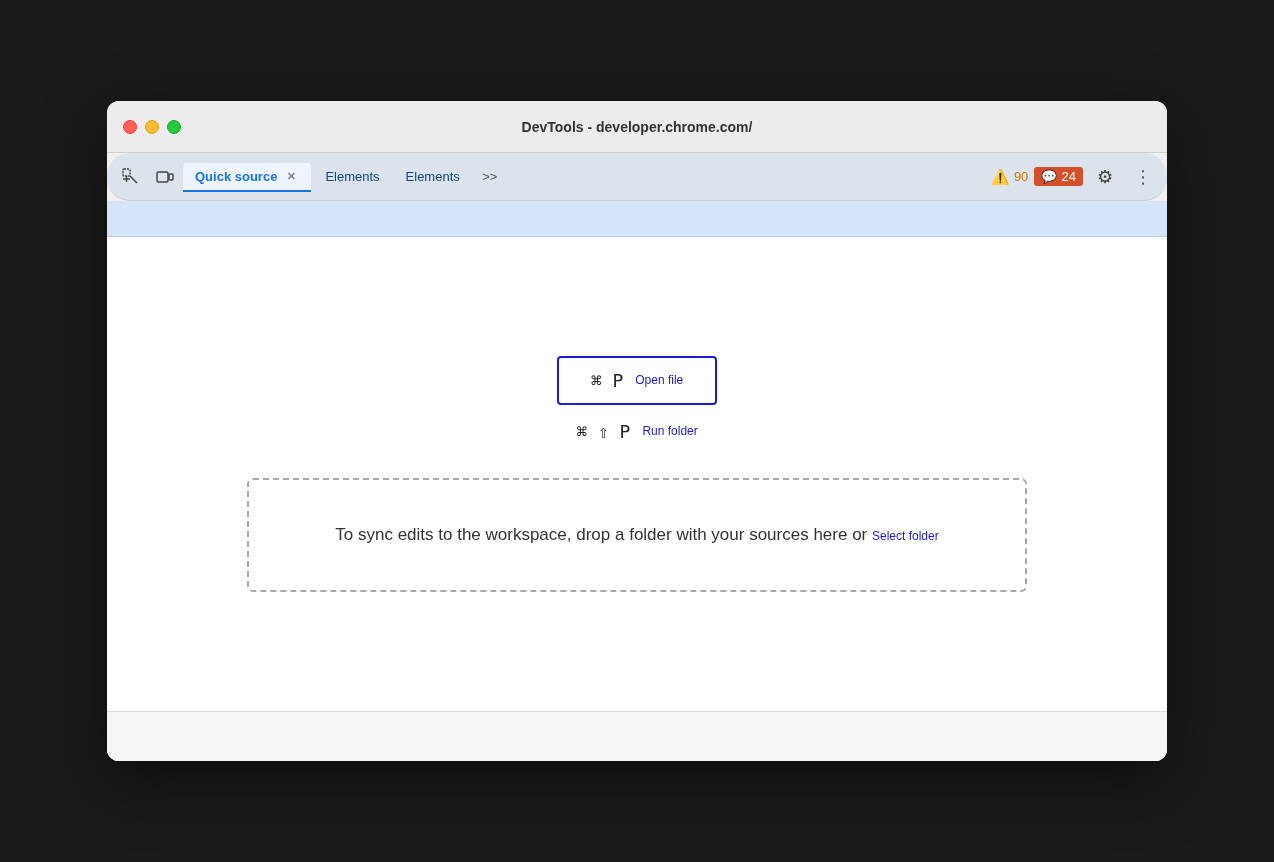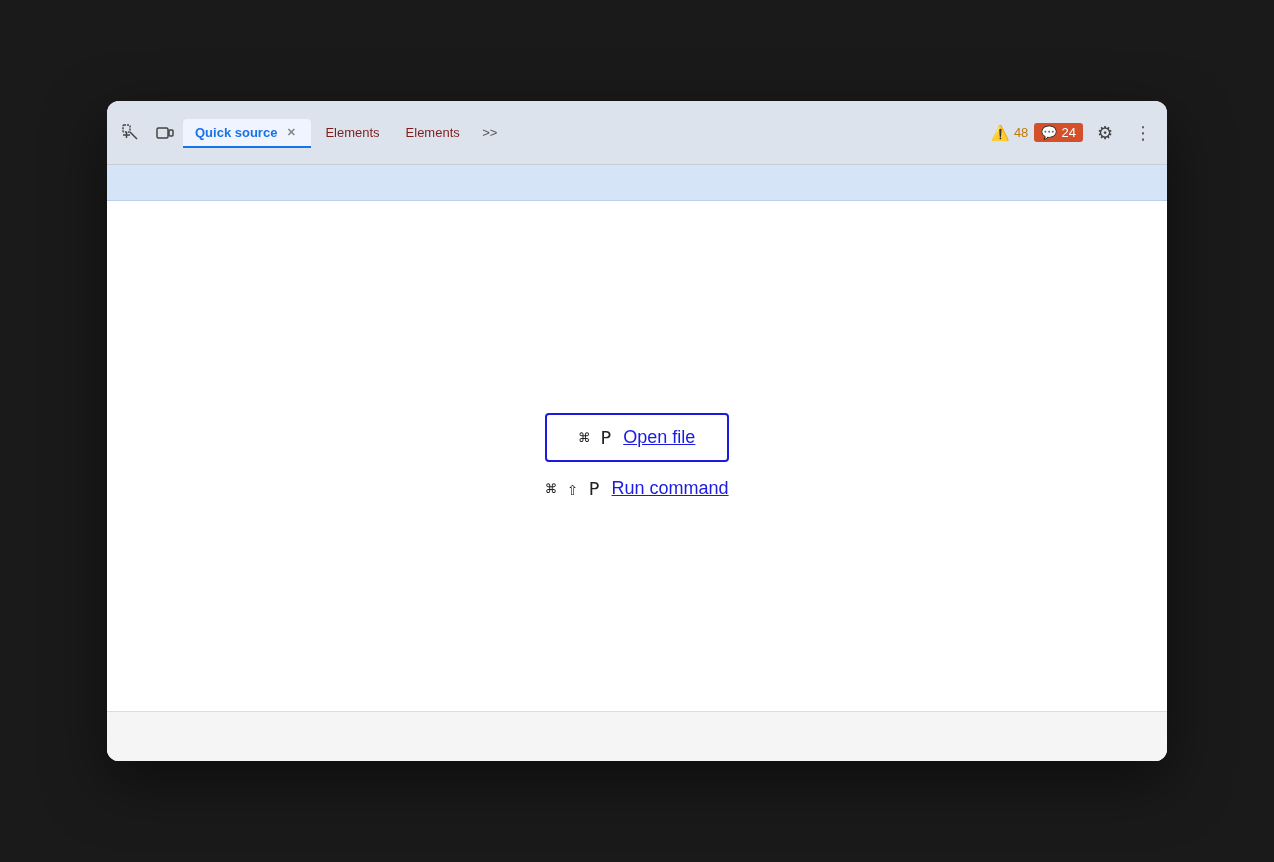--- a/index.html
+++ b/index.html
@@ -55,26 +55,27 @@
 
     .title-text {
       font-size: 14px;
       font-weight: 600;
       color: #333;
     }
 
     
     .toolbar {
       background: #dde3ec;
-      height: 64px;
+      height: 48px;
       display: flex;
       align-items: center;
       padding: 0 8px;
       gap: 2px;
       border-bottom: 1px solid #c8cdd8;
+      border-radius: 23px;
     }
 
     .toolbar-icon {
       width: 32px;
       height: 32px;
       display: flex;
       align-items: center;
       justify-content: center;
       color: #444;
       font-size: 16px;
@@ -83,21 +84,21 @@
     }
 
     .tab {
       display: flex;
       align-items: center;
       gap: 6px;
       padding: 6px 12px;
       cursor: pointer;
       border-radius: 4px 4px 0 0;
       font-size: 13px;
-      color: #7f1d1d;
+      color: #0c4a6e;
       position: relative;
     }
 
     .tab.active {
       color: #1a73e8;
       font-weight: 600;
       background: #f0f4ff;
     }
 
     .tab.active::after {
@@ -163,23 +164,22 @@
       cursor: pointer;
     }
 
     .shortcut-text {
       font-size: 18px;
       color: #222;
       font-family: -apple-system, BlinkMacSystemFont, monospace;
     }
 
     .link-blue {
-      font-size: 18px;
+      font-size: 12px;
       color: #1a1ae0;
-      text-decoration: underline;
       cursor: pointer;
     }
 
     .run-command-row {
       display: flex;
       align-items: center;
       gap: 12px;
     }
 
     .drop-zone {
@@ -227,20 +227,28 @@
       color: #555;
       cursor: pointer;
       padding: 4px 6px;
     }
   </style>
 </head>
 <body>
 
 <div class="window">
 
+  <div class="title-bar">
+    <div class="traffic-lights">
+      <div class="traffic-light tl-close"></div>
+      <div class="traffic-light tl-minimize"></div>
+      <div class="traffic-light tl-maximize"></div>
+    </div>
+    <span class="title-text">DevTools - developer.chrome.com/</span>
+  </div>
 
   <div class="toolbar">
     <div class="toolbar-icon" title="Inspect element">
 
       <svg width="18" height="18" viewBox="0 0 18 18" fill="none" xmlns="http://www.w3.org/2000/svg">
         <rect x="1" y="1" width="7" height="7" rx="1" stroke="#444" stroke-width="1.5" stroke-dasharray="2 1" fill="none"></rect>
         <line x1="4.5" y1="8" x2="4.5" y2="14" stroke="#444" stroke-width="1.5"></line>
         <line x1="1" y1="11" x2="8" y2="11" stroke="#444" stroke-width="1.5"></line>
         <line x1="8" y1="8" x2="15" y2="15" stroke="#444" stroke-width="1.5"></line>
       </svg>
@@ -265,21 +273,21 @@
       <span>Elements</span>
     </div>
 
     <div class="toolbar-icon" style="font-size:13px; color:#555;">
       <span>&gt;&gt;</span>
     </div>
 
     <div class="toolbar-right">
       <div class="warn-badge">
         <span style="font-size:15px;">⚠️</span>
-        <span>48</span>
+        <span>90</span>
       </div>
       <div class="err-badge">
         <span style="font-size:13px;">💬</span>
         <span>24</span>
       </div>
       <div class="toolbar-icon" style="font-size:18px;">⚙</div>
       <div class="toolbar-icon more-btn">⋮</div>
     </div>
   </div>
 
@@ -288,20 +296,23 @@
 
     <div class="main-content">
 
       <div class="open-file-box">
         <span class="shortcut-text">⌘ P</span>
         <span class="link-blue">Open file</span>
       </div>
 
       <div class="run-command-row">
         <span class="shortcut-text">⌘ ⇧ P</span>
-        <span class="link-blue">Run command</span>
-      </div>
-
+        <span class="link-blue">Run folder</span>
+      </div>
+
+      <div class="drop-zone">
+        <span>To sync edits to the workspace, drop a folder with your sources here or </span><span class="link-blue">Select folder</span>
+      </div>
     </div>
 
     <div class="bottom-bar"></div>
   </div>
 </div>
 
 </body></html>

